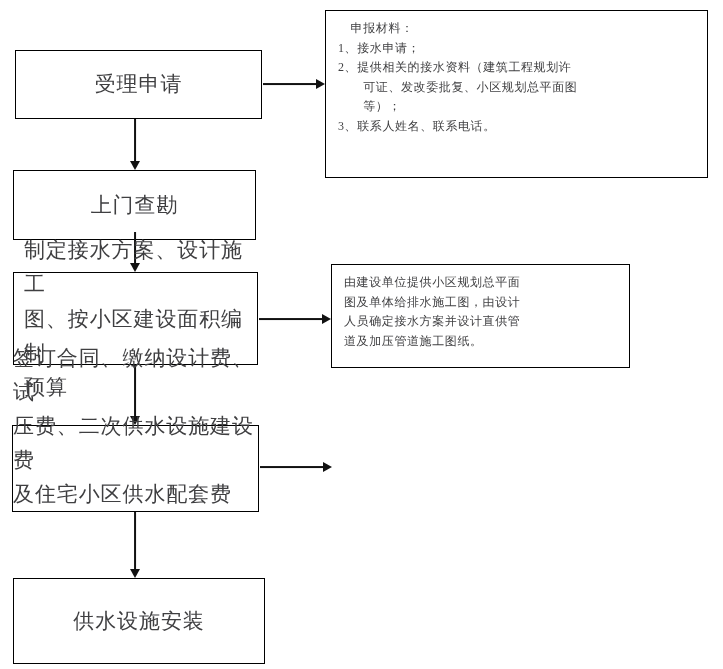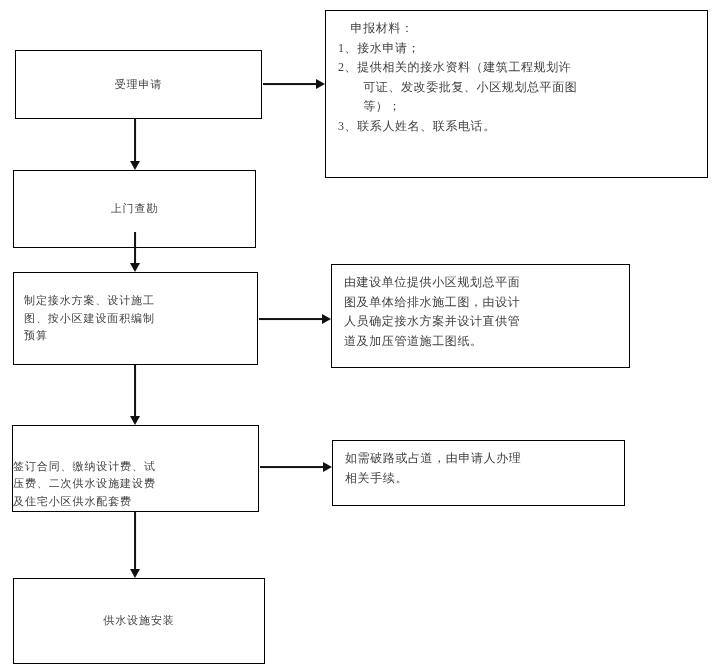--- a/index.html
+++ b/index.html
@@ -22,21 +22,21 @@
     background: #ffffff;
     color: #3a3a3a;
     display: flex;
     align-items: center;
   }
   .node.center {
     justify-content: center;
     text-align: center;
   }
   .node-text {
-    font-size: 11px;
+    font-size: 21px;
     line-height: 1.62;
     letter-spacing: 0.9px;
     white-space: pre-line;
     color: #3f3f41;
   }
   .note {
     position: absolute;
     box-sizing: border-box;
     border: 1.6px solid #000000;
     background: #ffffff;
@@ -114,21 +114,21 @@
   <div class="h-arrow" style="left:263px; top:78px; width:62px; height:12px;">
     <div class="shaft" style="width:53px;"></div>
     <div class="head"></div>
   </div>
 
   <div class="v-arrow" style="left:128px; top:119px; width:14px; height:51px;">
     <div class="shaft" style="height:42px;"></div>
     <div class="head"></div>
   </div>
 
-  <div class="node center" style="left:13px; top:170px; width:243px; height:78px;">
+  <div class="node center" style="left:13px; top:170px; width:243px; height:70px;">
     <div class="node-text">上门查勘</div>
   </div>
 
   <div class="v-arrow" style="left:128px; top:232px; width:14px; height:40px;">
     <div class="shaft" style="height:31px;"></div>
     <div class="head"></div>
   </div>
 
   <div class="node" style="left:13px; top:272px; width:245px; height:93px; padding-left:10px;">
     <div class="node-text">制定接水方案、设计施工
@@ -152,24 +152,20 @@
     <div class="shaft" style="height:51px;"></div>
     <div class="head"></div>
   </div>
 
   <div class="node" style="left:12px; top:425px; width:247px; height:87px; align-items:flex-end;">
     <div class="node-text">签订合同、缴纳设计费、试
 压费、二次供水设施建设费
 及住宅小区供水配套费</div>
   </div>
 
-  <div class="note" style="left:332px; top:440px; width:293px; height:66px;">
-    <div class="note-text">如需破路或占道，由申请人办理
-相关手续。</div>
-  </div>
 
   <div class="h-arrow" style="left:260px; top:461px; width:72px; height:12px;">
     <div class="shaft" style="width:63px;"></div>
     <div class="head"></div>
   </div>
 
   <div class="v-arrow" style="left:128px; top:512px; width:14px; height:66px;">
     <div class="shaft" style="height:57px;"></div>
     <div class="head"></div>
   </div>

